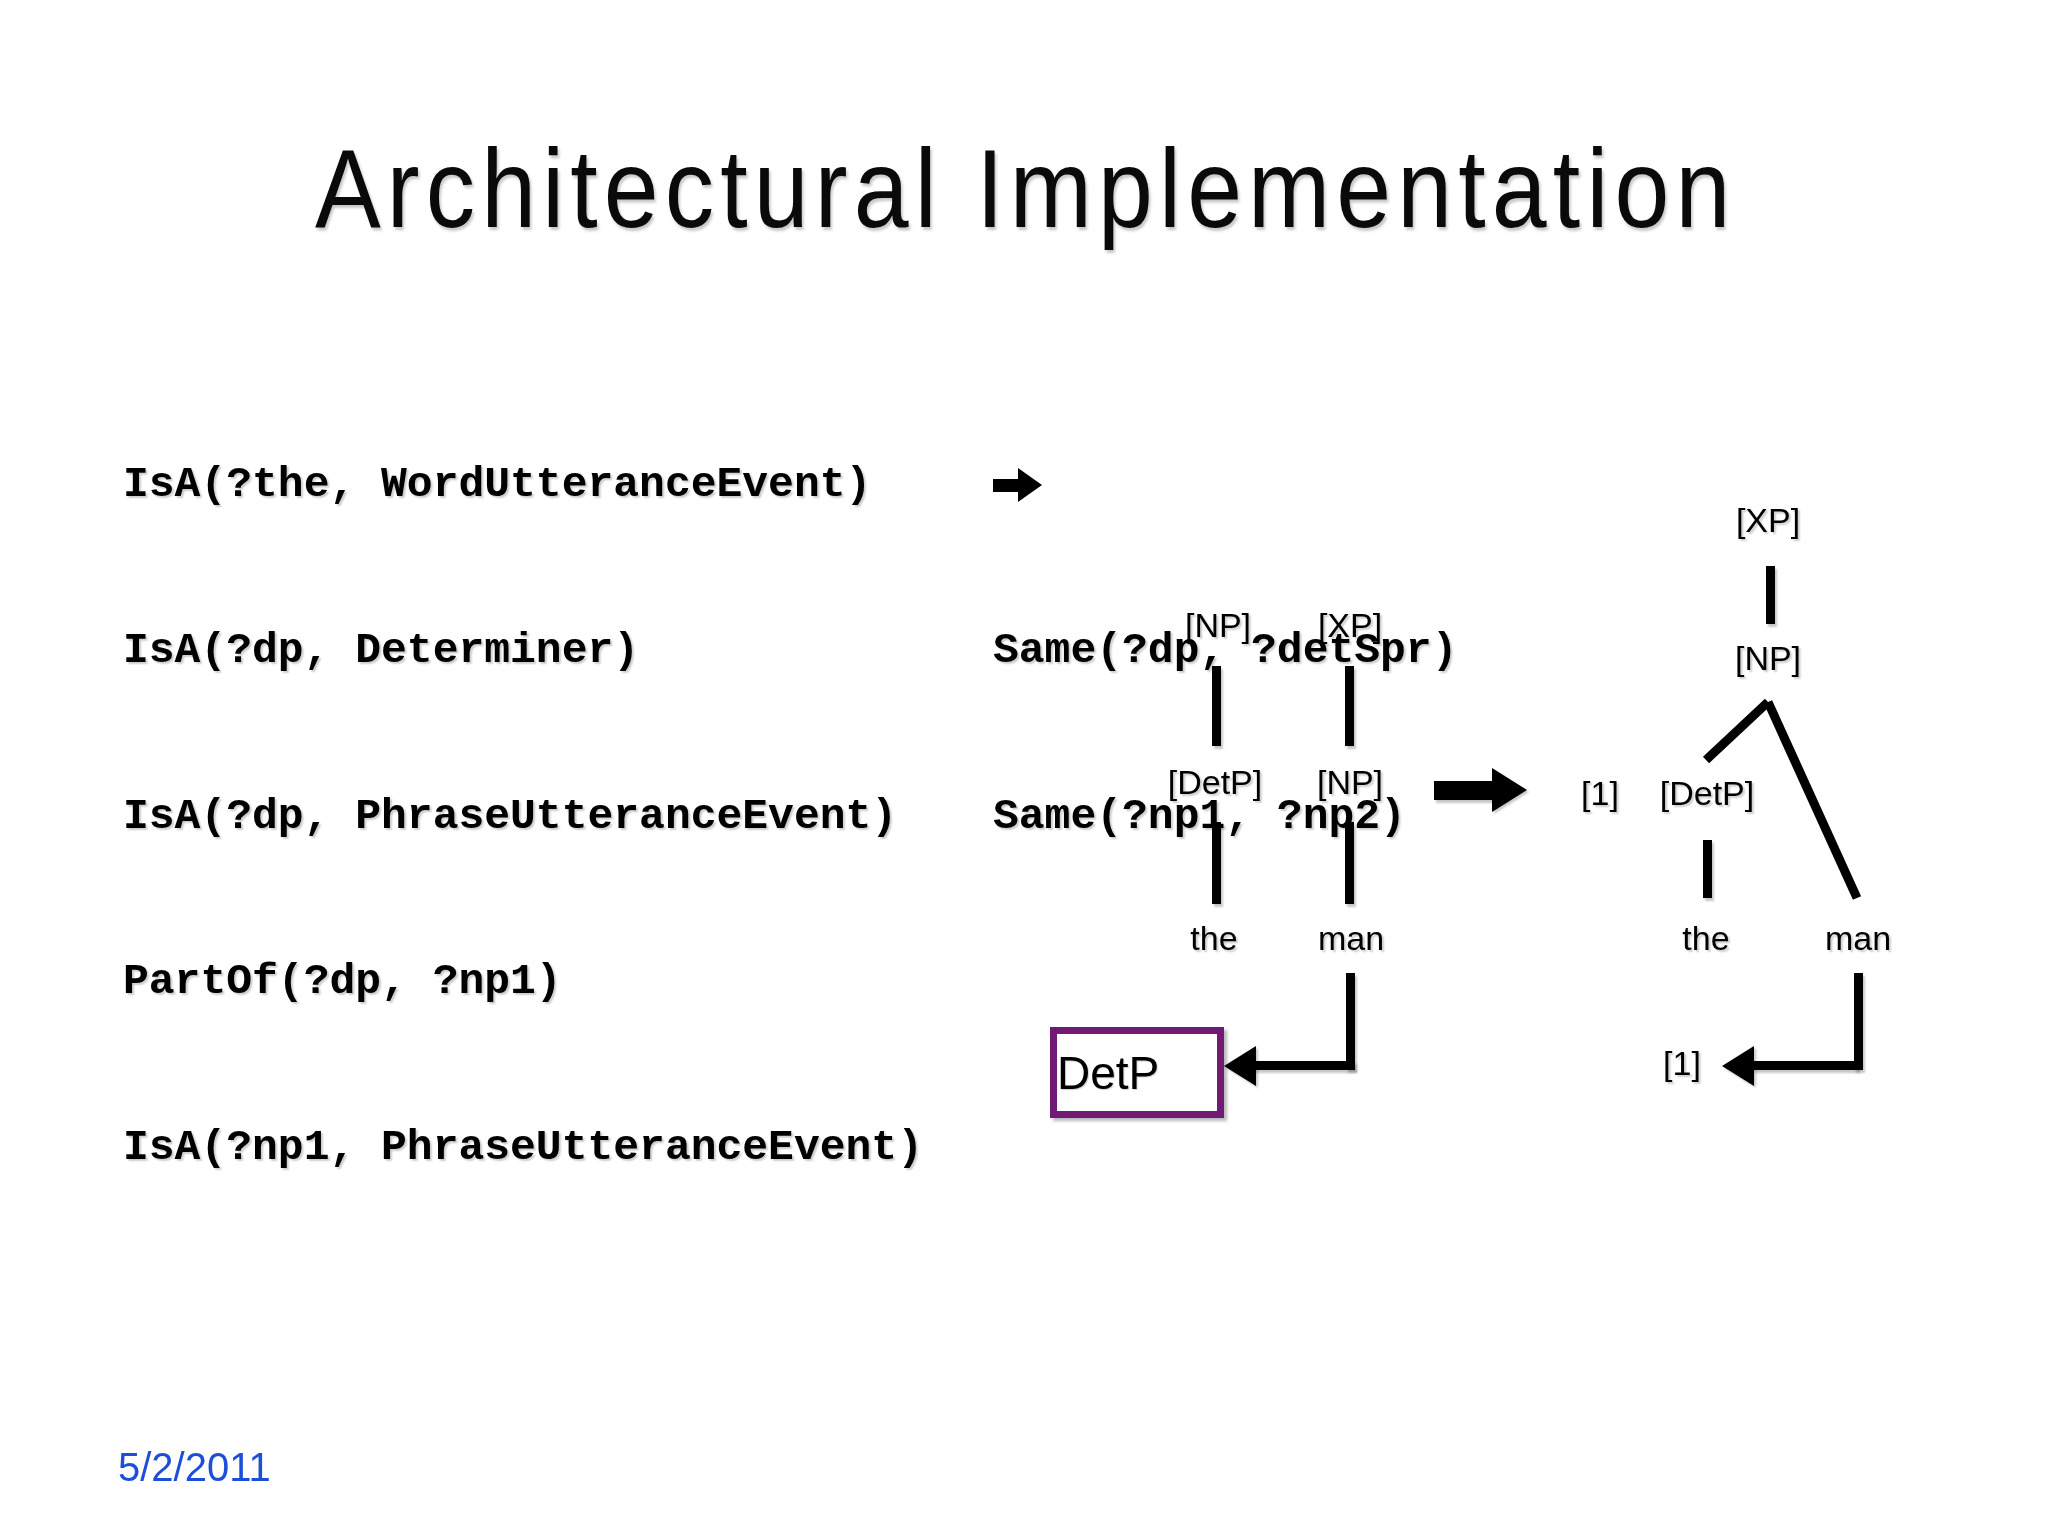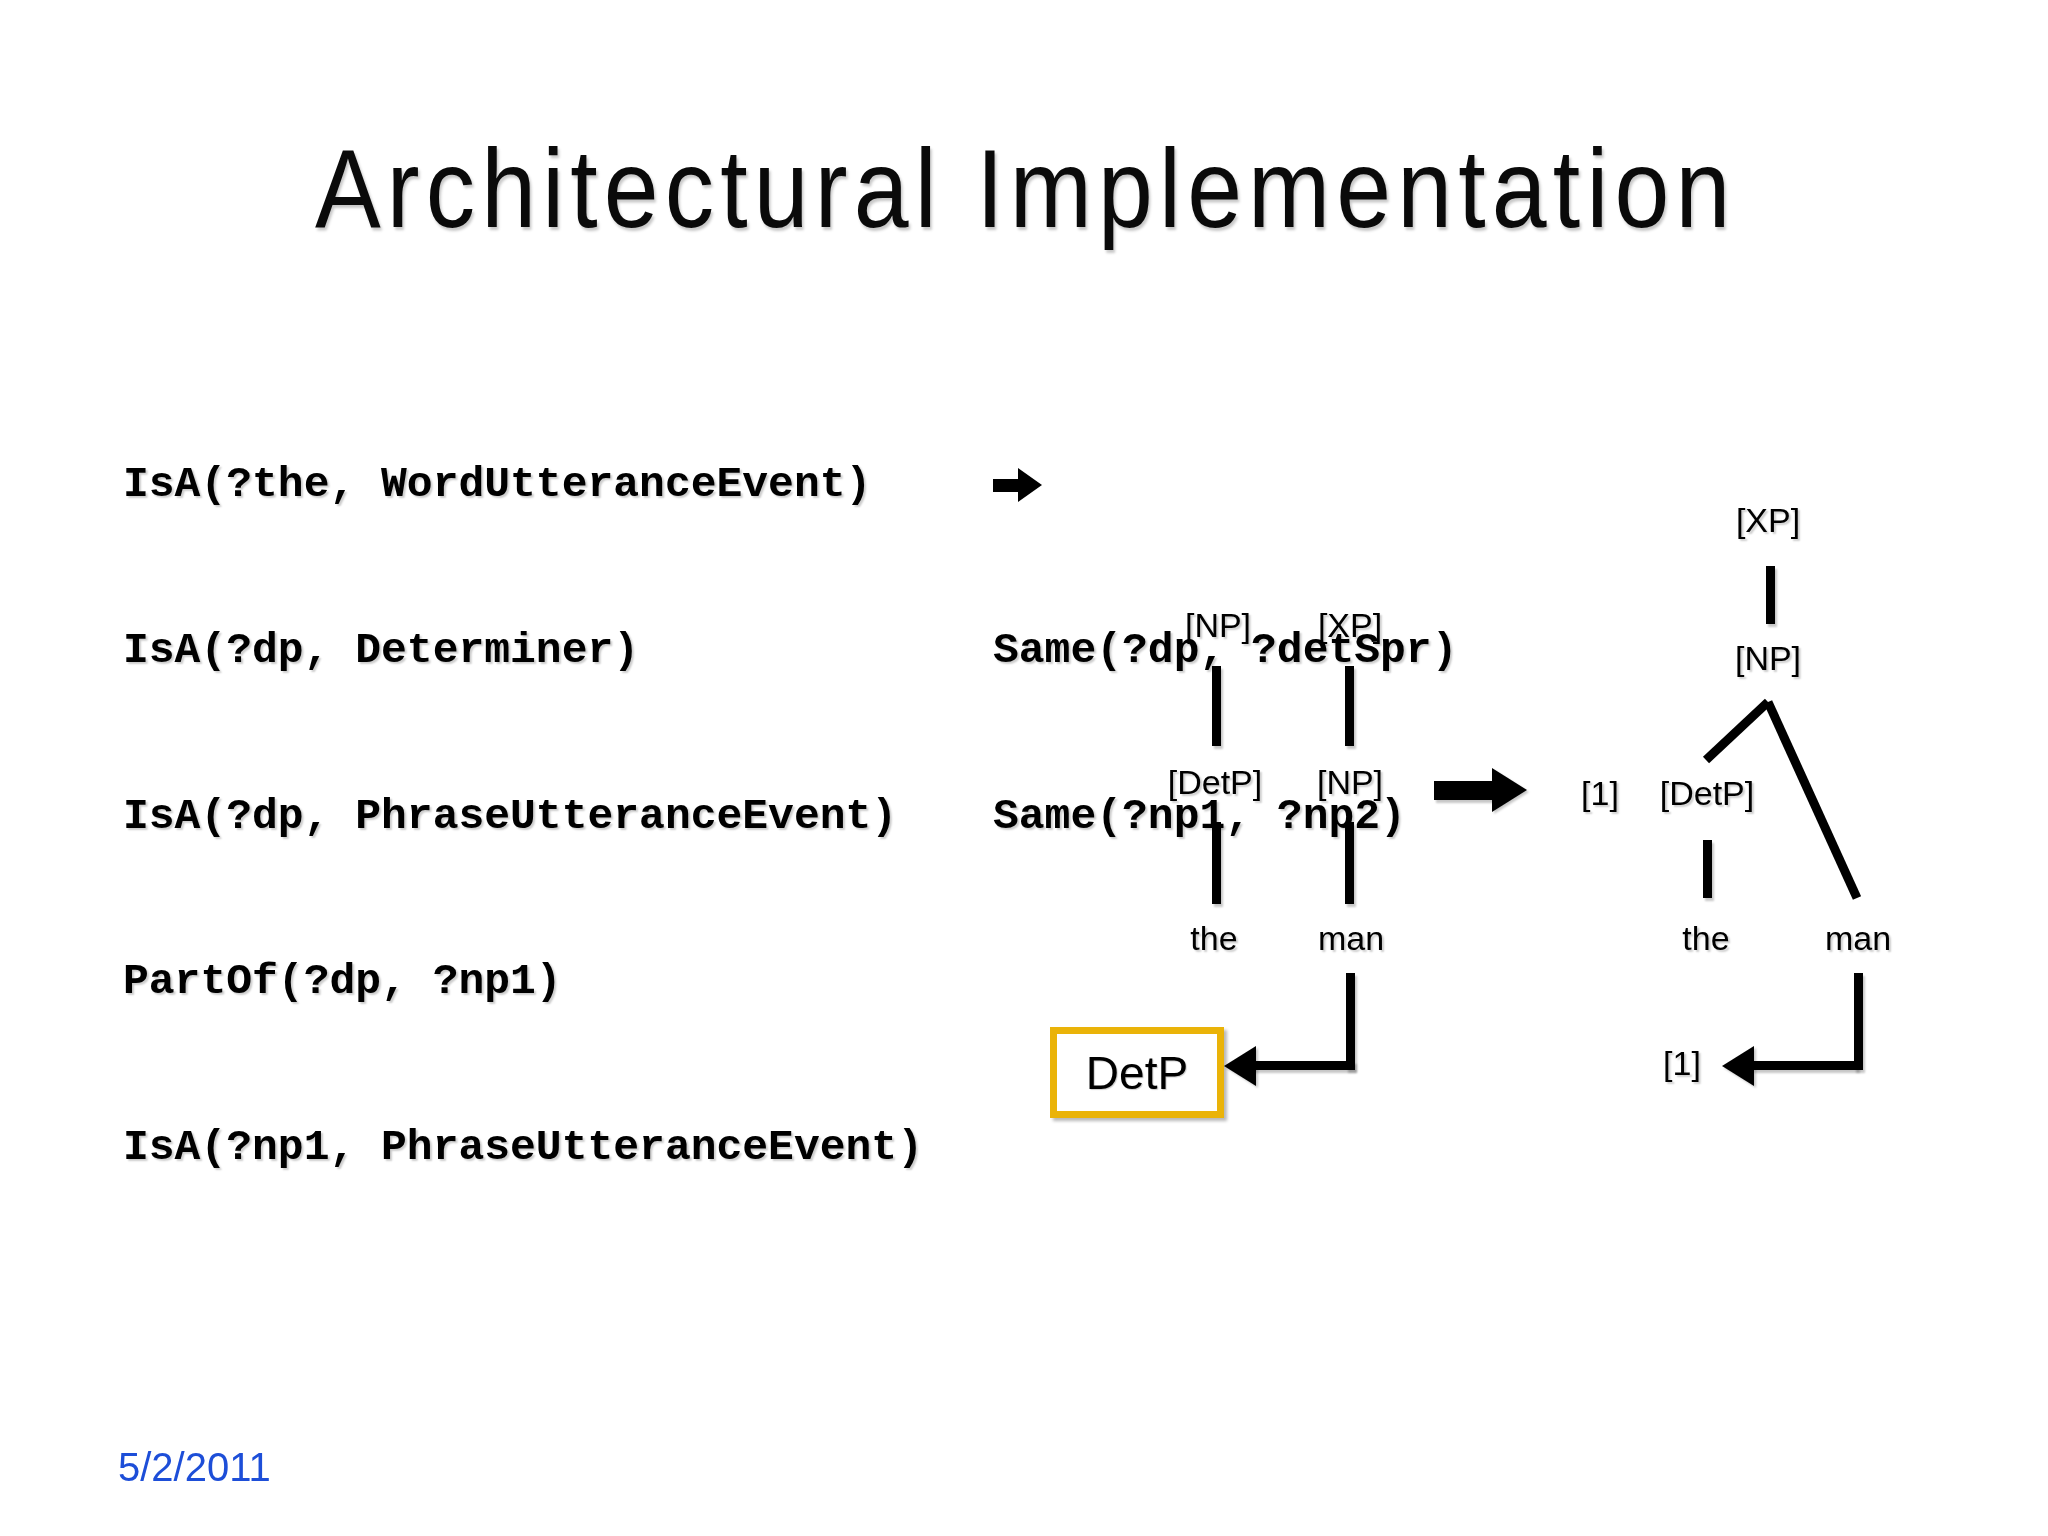--- a/index.html
+++ b/index.html
@@ -48,23 +48,23 @@
   .vline { width:9px; }
   .hline { height:9px; }
   .head-left {
     position:absolute; width:0; height:0;
     border-top:20px solid transparent; border-bottom:20px solid transparent;
     border-right:32px solid #000;
     filter:drop-shadow(2px 2px 1px rgba(0,0,0,0.22));
   }
   .detp-box {
     position:absolute; left:1050px; top:1027px; width:160px; height:77px;
-    border:7px solid #eab308; background:#fff;
+    border:7px solid #701a75; background:#fff;
     box-shadow:3px 3px 3px rgba(0,0,0,0.28);
-    display:flex; align-items:center; justify-content:center;
+    display:flex; align-items:center; justify-content:flex-start;
   }
   .detp-box .lbl {
     font-size:46px; line-height:1; text-shadow:1px 1px 1px rgba(0,0,0,0.2);
   }
   
   .t-shaft { position:absolute; left:1434px; top:781px; width:60px; height:19px; background:#000;
              box-shadow:2px 3px 2px rgba(0,0,0,0.22); }
   .t-head  { position:absolute; left:1492px; top:768px; width:0; height:0;
              border-top:22px solid transparent; border-bottom:22px solid transparent;
              border-left:35px solid #000;

